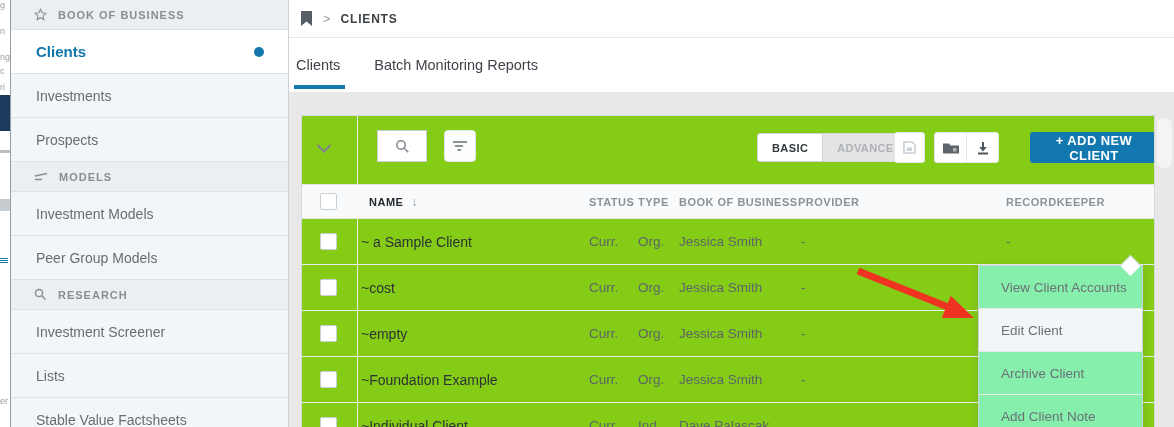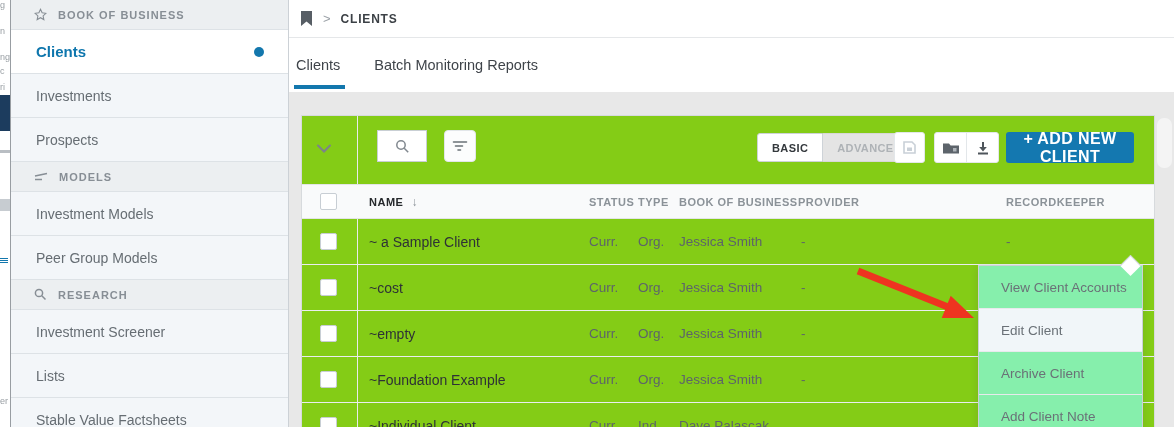--- a/index.html
+++ b/index.html
@@ -46,38 +46,38 @@
   .toggle .seg{height:29px;box-sizing:border-box;display:flex;align-items:center;padding:0 14px;
       font-size:11px;font-weight:bold;letter-spacing:.4px;cursor:pointer;}
   .toggle .seg.on{background:#fff;border:1px solid #ced3d8;border-radius:3px 0 0 3px;color:#33383c;z-index:1;}
   .toggle .seg.off{background:#e4e4e4;border:1px solid #d7d7d7;border-left:none;border-radius:0 3px 3px 0;color:#aeb2b6;}
   .iconbtn{position:absolute;top:16px;height:31px;box-sizing:border-box;border:1px solid #e3e7ea;border-radius:3px;background:#fff;
       display:flex;align-items:center;justify-content:center;cursor:pointer;}
   #save-btn{left:592px;width:31px;}
   #grp-btn{left:632px;width:65px;padding:0;}
   #grp-btn .half{flex:1;height:100%;display:flex;align-items:center;justify-content:center;cursor:pointer;}
   #grp-btn .half + .half{border-left:1px solid #e3e7ea;}
-  #add-btn{position:absolute;left:704px;top:16px;width:128px;height:31px;border:none;border-radius:3px;background:#1478b0;
-      color:#fff;font-size:16px;font-weight:bold;letter-spacing:.4px;display:flex;align-items:center;justify-content:center;cursor:pointer;
+  #add-btn{position:absolute;left:728px;top:16px;width:128px;height:31px;border:none;border-radius:3px;background:#1478b0;
+      color:#fff;font-size:13px;font-weight:bold;letter-spacing:.4px;display:flex;align-items:center;justify-content:center;cursor:pointer;
       font-family:inherit;}
   
   #thead{position:absolute;left:0;top:68px;width:100%;height:35px;box-sizing:border-box;background:#f9fafb;
       border-top:1px solid #e3e5e7;border-bottom:1px solid #e3e5e7;}
   .chk{position:absolute;left:18px;width:17px;height:17px;box-sizing:border-box;border:1px solid #c8ced4;border-radius:2px;background:#fff;cursor:pointer;}
   #thead .chk{top:8px;}
   .hcol{position:absolute;top:0;height:33px;display:flex;align-items:center;font-size:11px;font-weight:bold;
       letter-spacing:.5px;color:#8b9298;white-space:nowrap;}
   .hcol.namecol{color:#26292c;}
   .hcol .sort{margin-left:8px;font-weight:normal;color:#8b9298;font-size:12px;cursor:pointer;}
   #rows{position:absolute;left:0;top:103px;width:100%;}
   .trow{position:relative;height:46px;box-sizing:border-box;border-bottom:1px solid #eaedef;cursor:pointer;}
   .trow .chk{top:14px;}
   .cell{position:absolute;top:0;height:45px;display:flex;align-items:center;font-size:13.5px;color:#5d646a;white-space:nowrap;}
   .cell.name{font-size:14px;color:#2e3236;}
-  .c-name{left:67px;}.c-status{left:287px;}.c-type{left:336px;}.c-bob{left:377px;}.c-provider{left:499px;}.c-rk{left:704px;}
+  .c-name{left:59px;}.c-status{left:287px;}.c-type{left:336px;}.c-bob{left:377px;}.c-provider{left:499px;}.c-rk{left:704px;}
   .hc-name{left:67px;}.hc-status{left:287px;}.hc-type{left:336px;}.hc-bob{left:377px;}.hc-provider{left:496px;}.hc-rk{left:704px;}
   
   #ctx-menu{position:absolute;left:978px;top:265px;width:165px;box-sizing:border-box;background:#fff;
       border:1px solid #cbd1d6;box-shadow:0 3px 8px rgba(50,60,70,.18);z-index:6;}
   #ctx-menu .caret{position:absolute;top:-8px;left:144px;width:14px;height:14px;background:#fff;transform:rotate(45deg);
       border-left:1px solid #cbd1d6;border-top:1px solid #cbd1d6;}
   .menu-item{height:43px;box-sizing:border-box;display:flex;align-items:center;padding-left:22px;
       font-size:13.5px;color:#6a7177;border-bottom:1px solid #e7eaec;cursor:pointer;background:#86efac;}
   .menu-item:last-child{border-bottom:none;}
   .menu-item.hl{background:#f1f6f9;}

